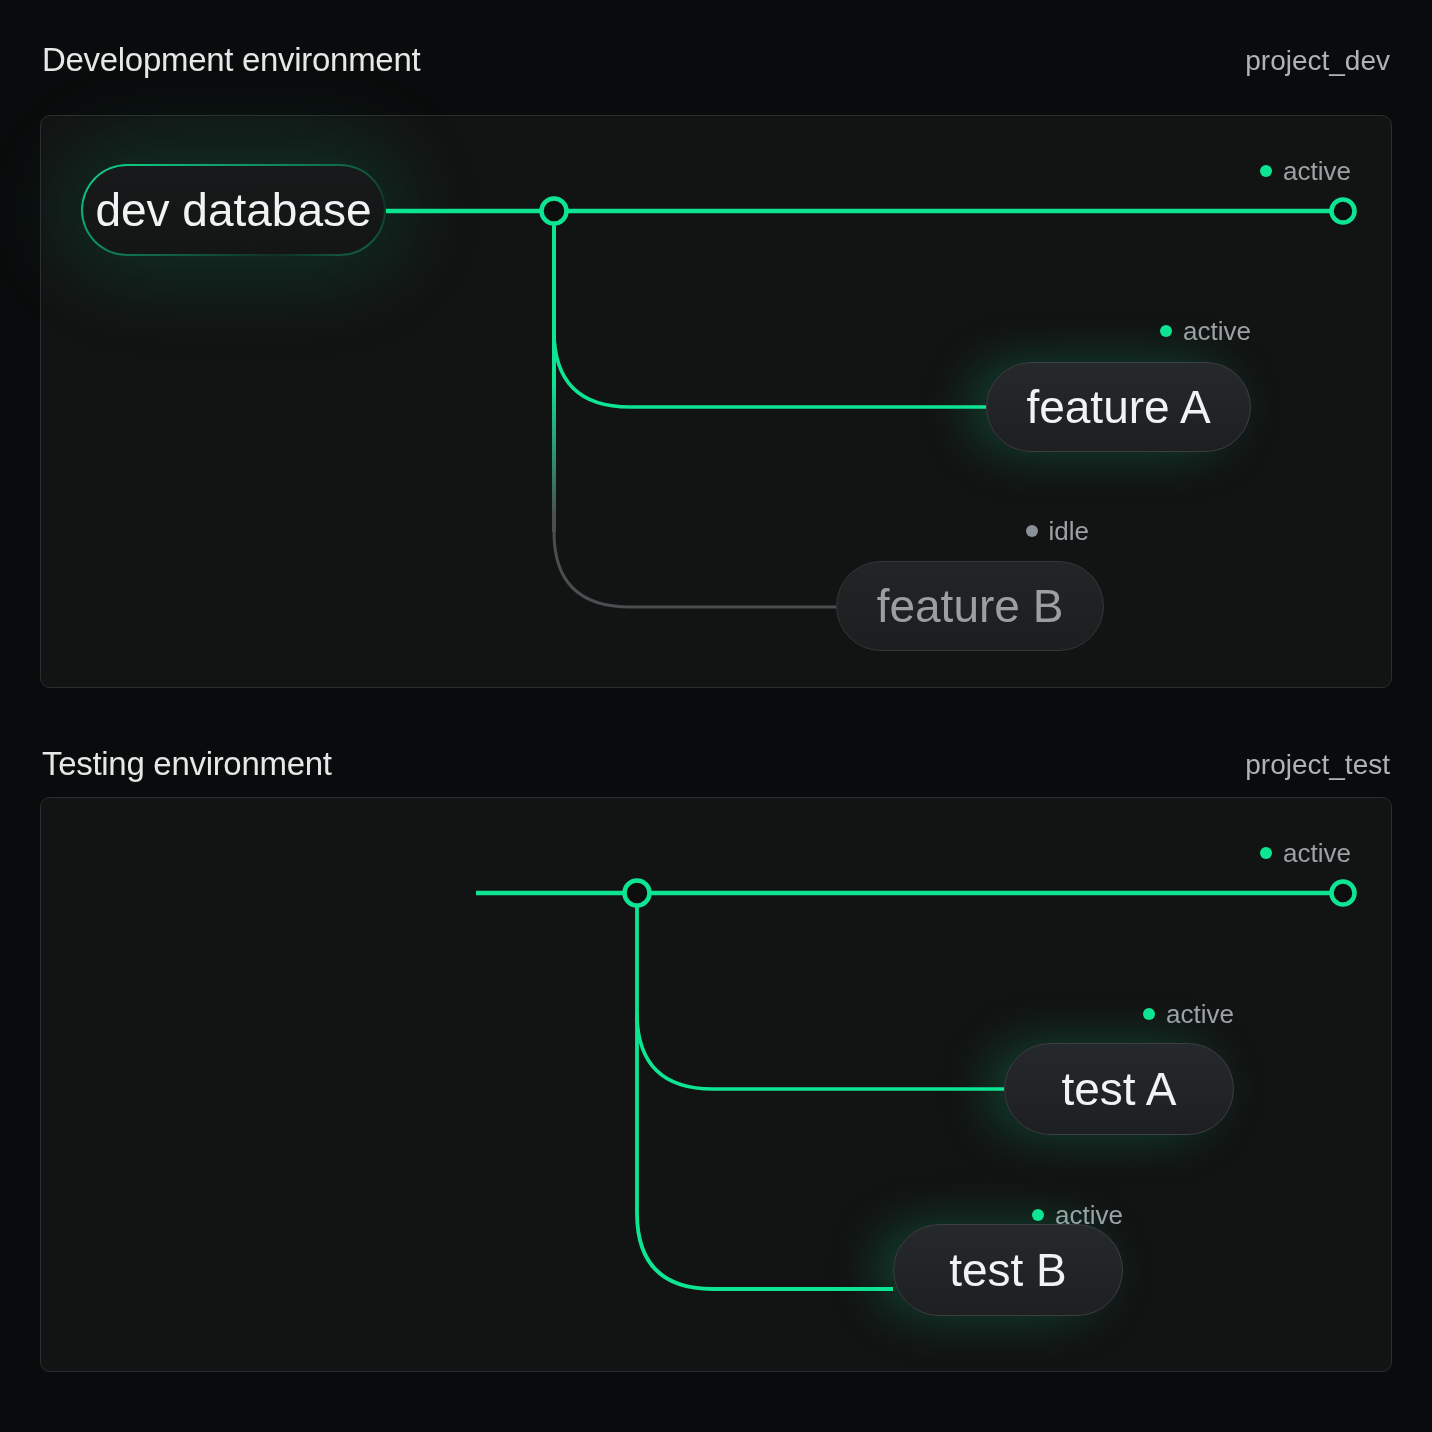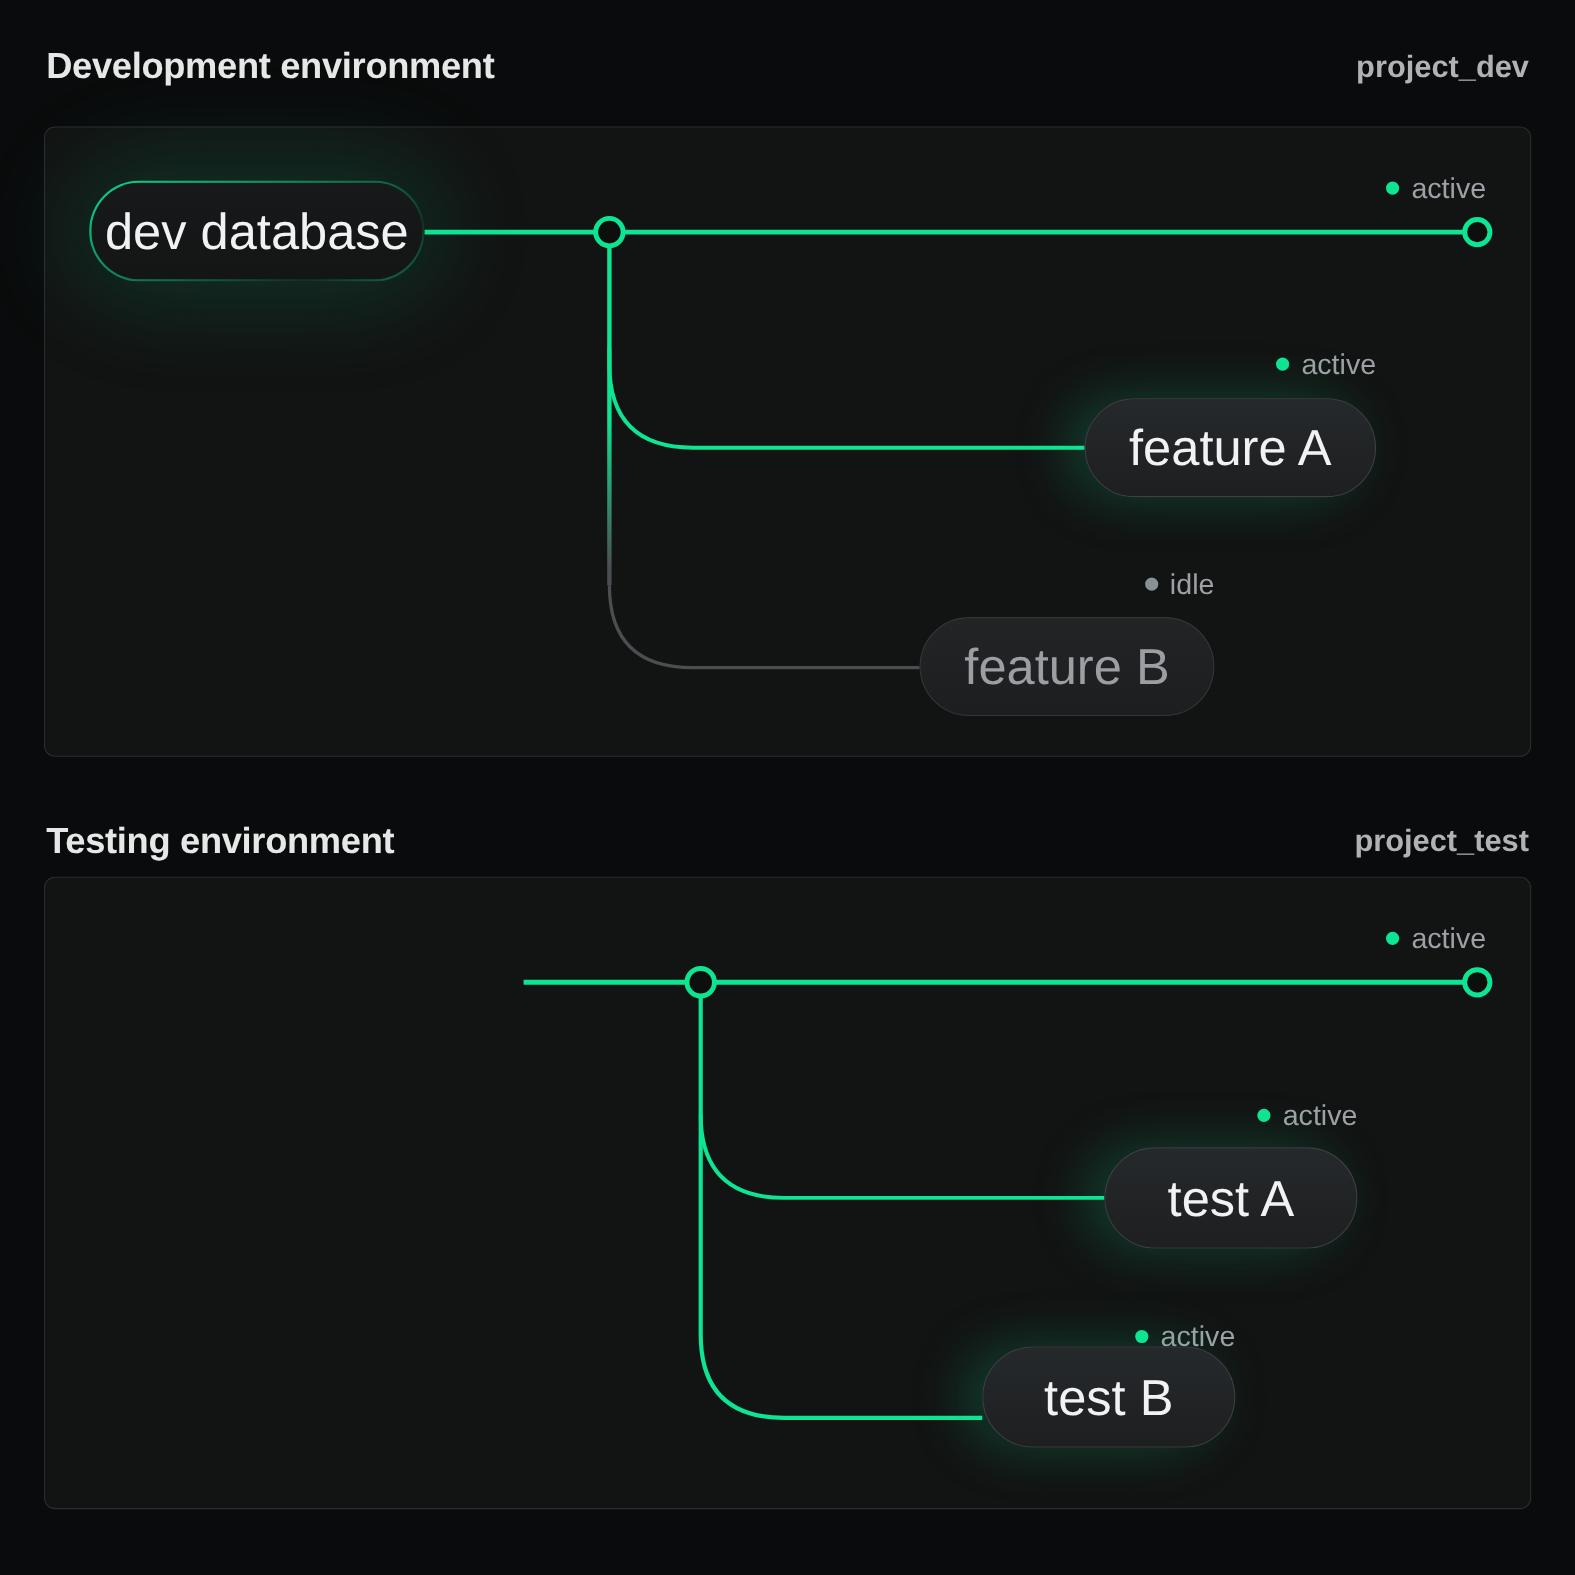--- a/index.html
+++ b/index.html
@@ -16,24 +16,24 @@
     font-family:"Liberation Sans", sans-serif;
     overflow:hidden;
   }
   .page{width:1432px;height:1432px;padding:40px 40px 0;}
   .env-header{
     display:flex;justify-content:space-between;align-items:flex-end;
     height:40px;margin:0 2px 35px;
   }
   .env-header.second{margin-top:56px;margin-bottom:13px;}
   .env-title{
-    font-size:33px;line-height:40px;font-weight:700;color:#e6e8e7;letter-spacing:-.3px;
+    font-size:33px;line-height:40px;font-weight:400;color:#e6e8e7;letter-spacing:-.3px;
   }
   .project-name{
-    font-size:28px;line-height:38px;color:#afb3b6;font-weight:700;
+    font-size:28px;line-height:38px;color:#afb3b6;font-weight:400;
   }
   .panel{
     position:relative;
     width:1352px;border:1.5px solid var(--panel-border);
     border-radius:10px;background:#121313;
   }
   .panel.dev{height:573px;}
   .panel.test{height:575px;}
   .graph{position:absolute;left:0;top:0;overflow:visible;}
   .stroke-accent{stroke:var(--accent);fill:none;}
@@ -108,21 +108,21 @@
     </div>
 
     <div class="status" style="top:201px;right:140px">
       <span class="dot"></span>
       <span>active</span>
     </div>
     <div class="node branch active" style="left:945px;top:246px;width:265px;height:90px">
       <span>feature A</span>
     </div>
 
-    <div class="status idle" style="top:401px;right:287px">
+    <div class="status idle" style="top:401px;right:302px">
       <span class="dot"></span>
       <span>idle</span>
     </div>
     <div class="node branch idle" style="left:795px;top:445px;width:268px;height:90px">
       <span>feature B</span>
     </div>
   </div>
 
   <div class="env-header second">
     <div class="env-title">Testing environment</div>

